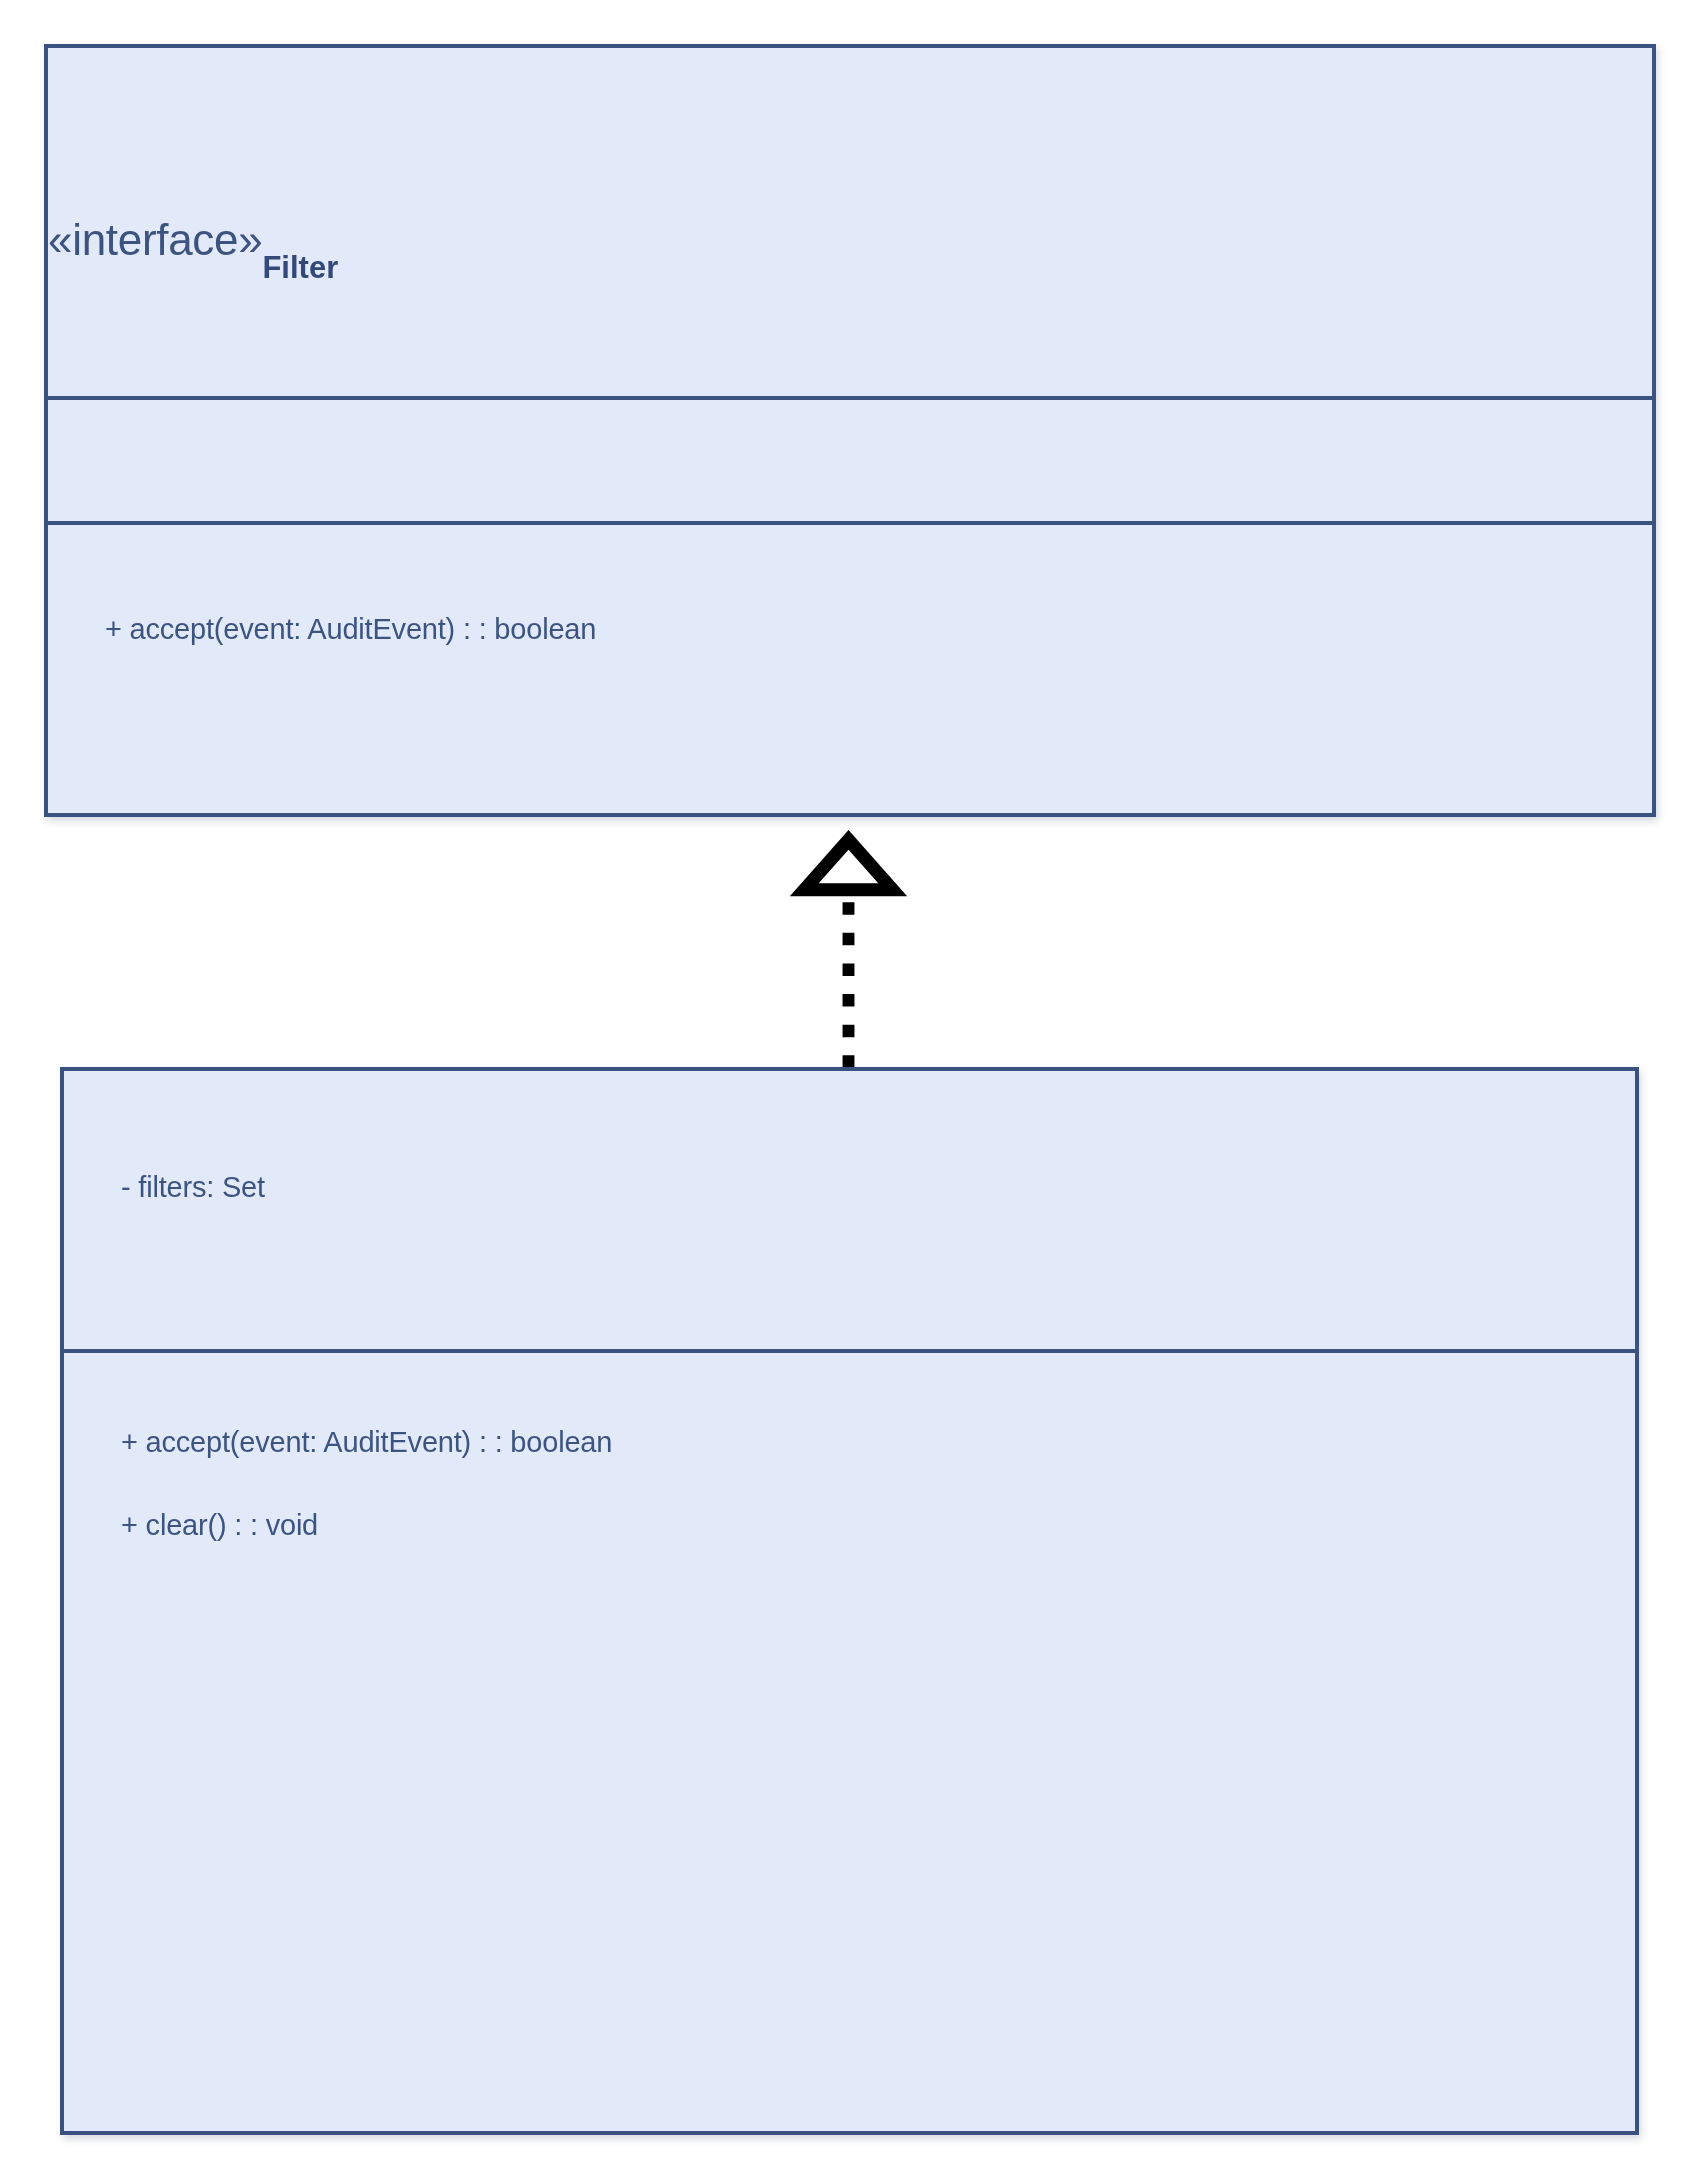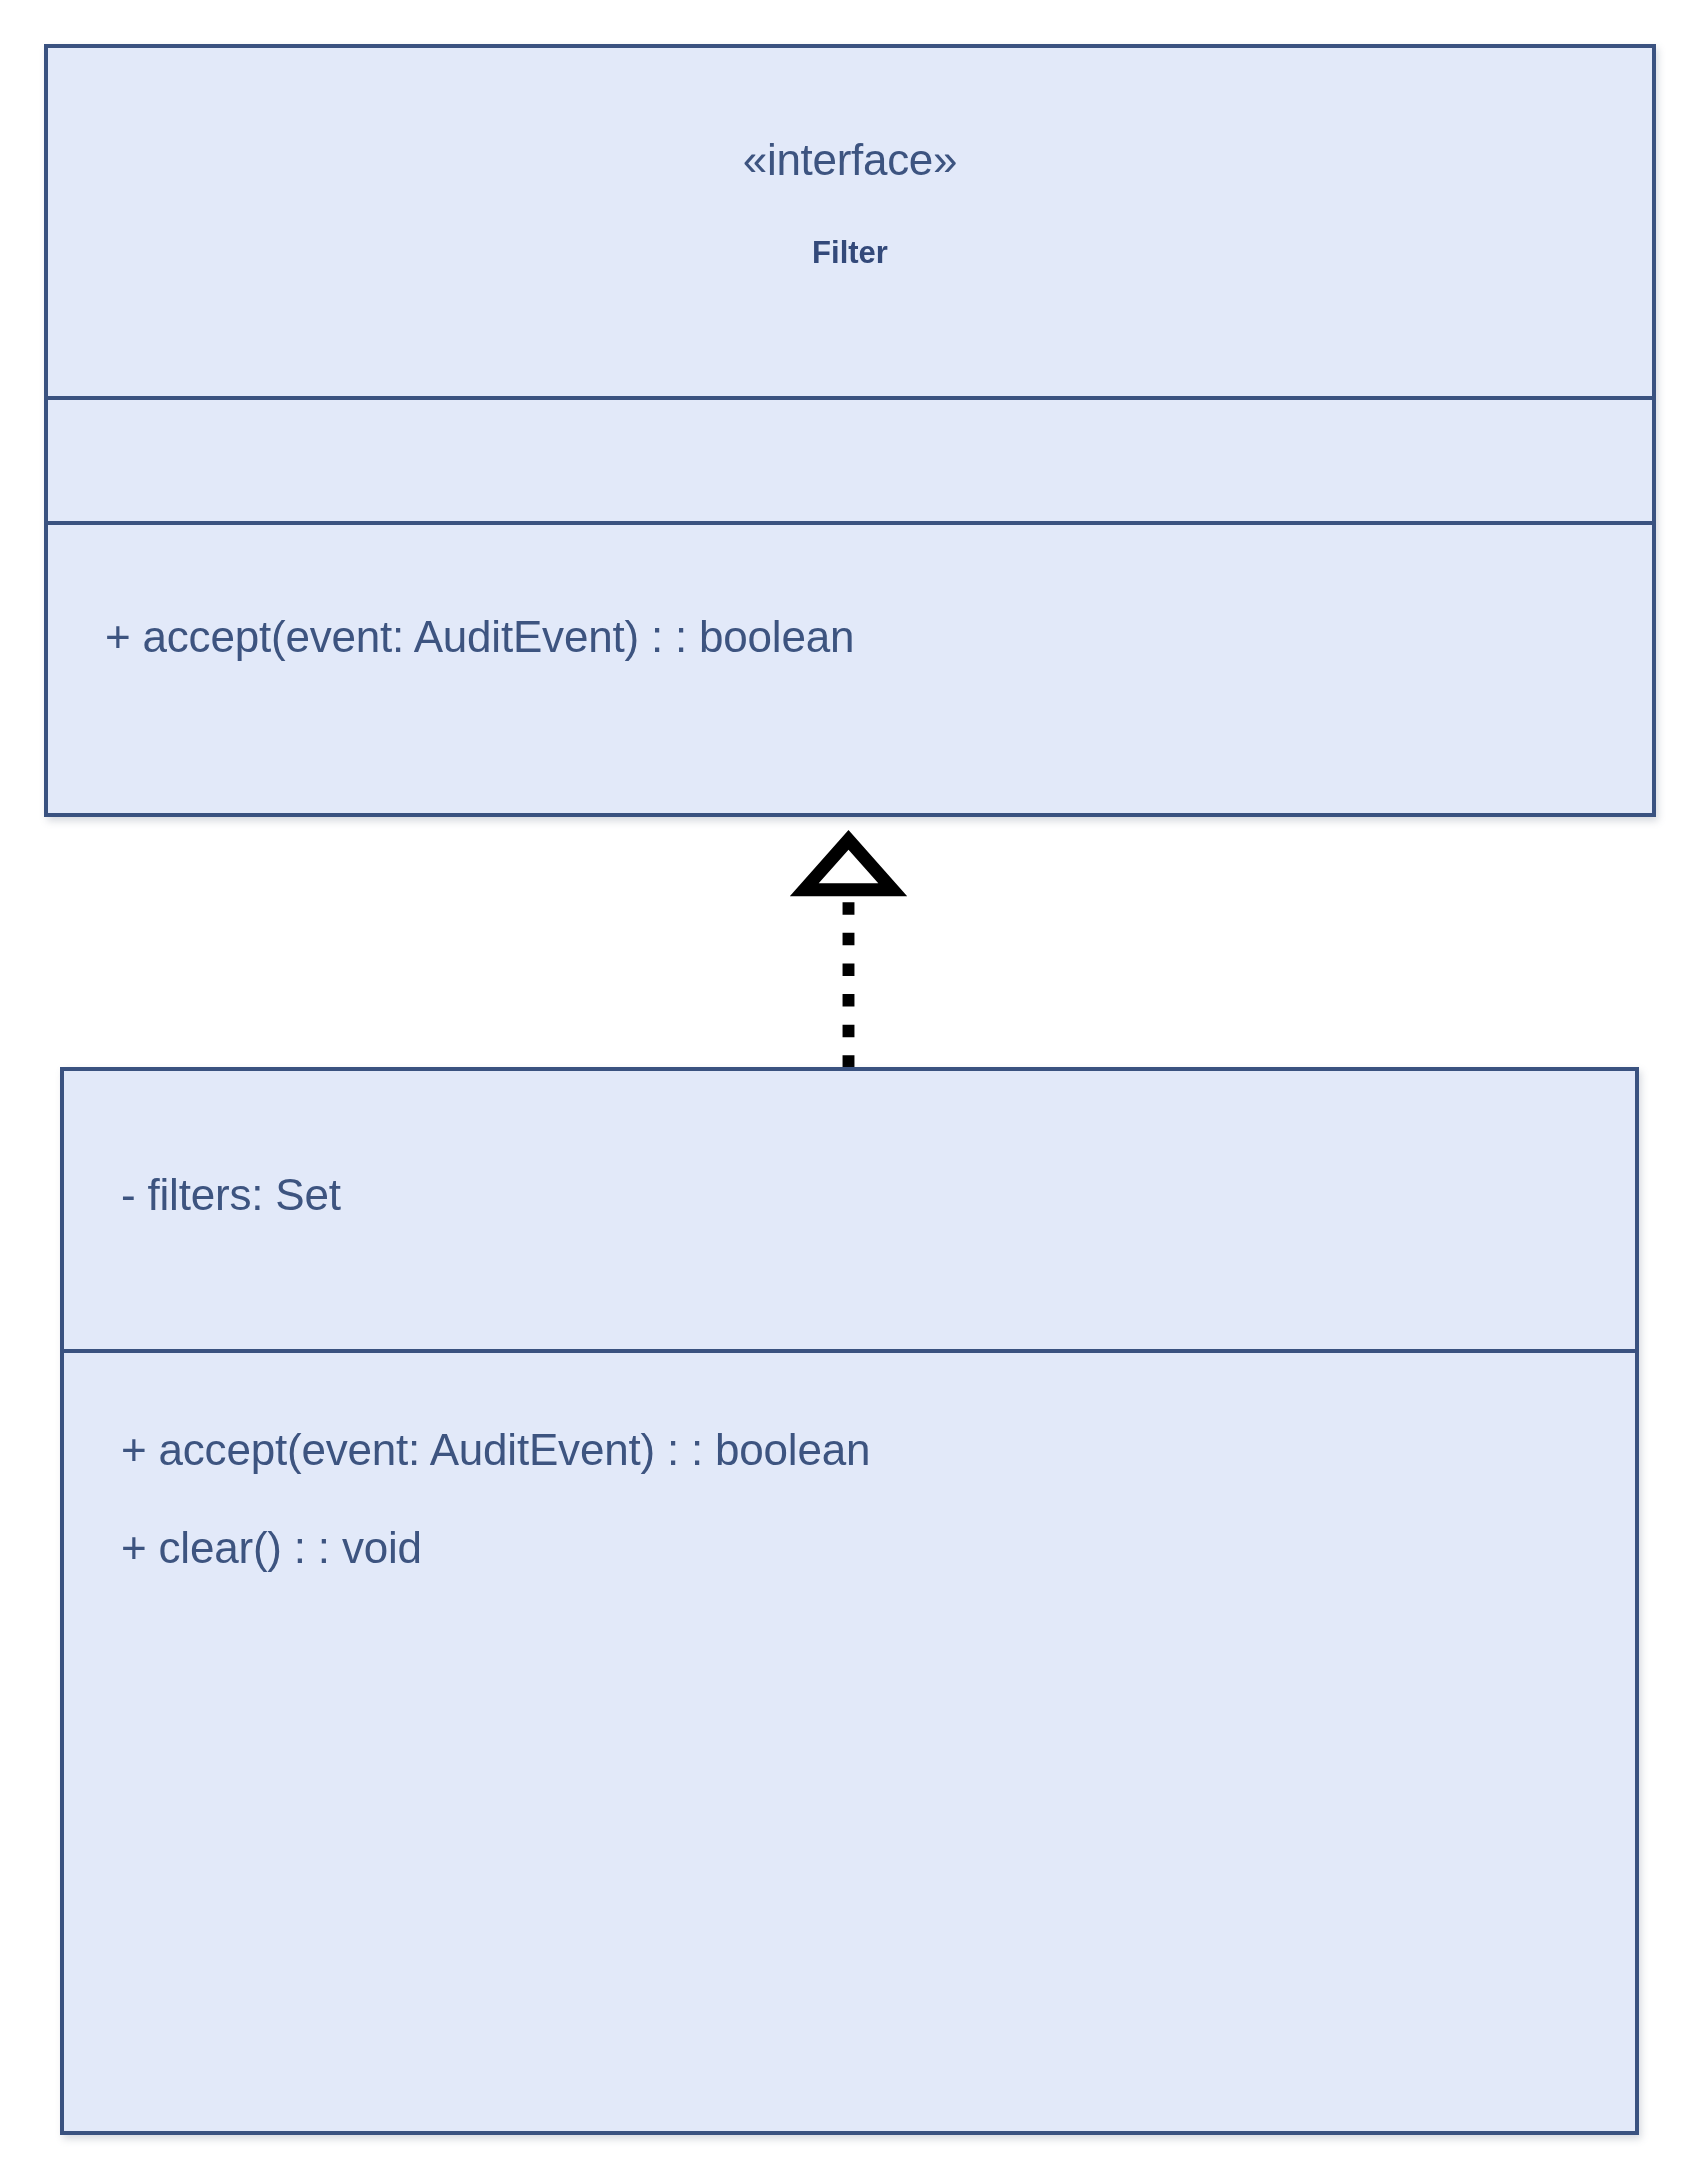--- a/index.html
+++ b/index.html
@@ -39,21 +39,21 @@
     position: relative;
     overflow: hidden;
   }
   .uml-compartment + .uml-compartment {
     border-top: 4px solid #3a5280;
   }
 
   
   .uml-header {
     display: flex;
-    flex-direction: column;
+    flex-direction: row;
     align-items: center;
     justify-content: flex-start;
   }
   .uml-stereotype {
     color: #3d5480;
     font-size: 44px;
     font-weight: 400;
     line-height: 1.0;
     letter-spacing: -0.3px;
     white-space: nowrap;
@@ -68,21 +68,21 @@
   }
 
   
   .uml-members {
     list-style: none;
     margin: 0;
     padding: 0;
   }
   .uml-member {
     color: #3d5480;
-    font-size: 44px;
+    font-size: 29px;
     font-weight: 400;
     line-height: 1.0;
     white-space: nowrap;
     letter-spacing: -0.2px;
   }
 
   
   #filter-class {
     left: 44px;
     top: 44px;

